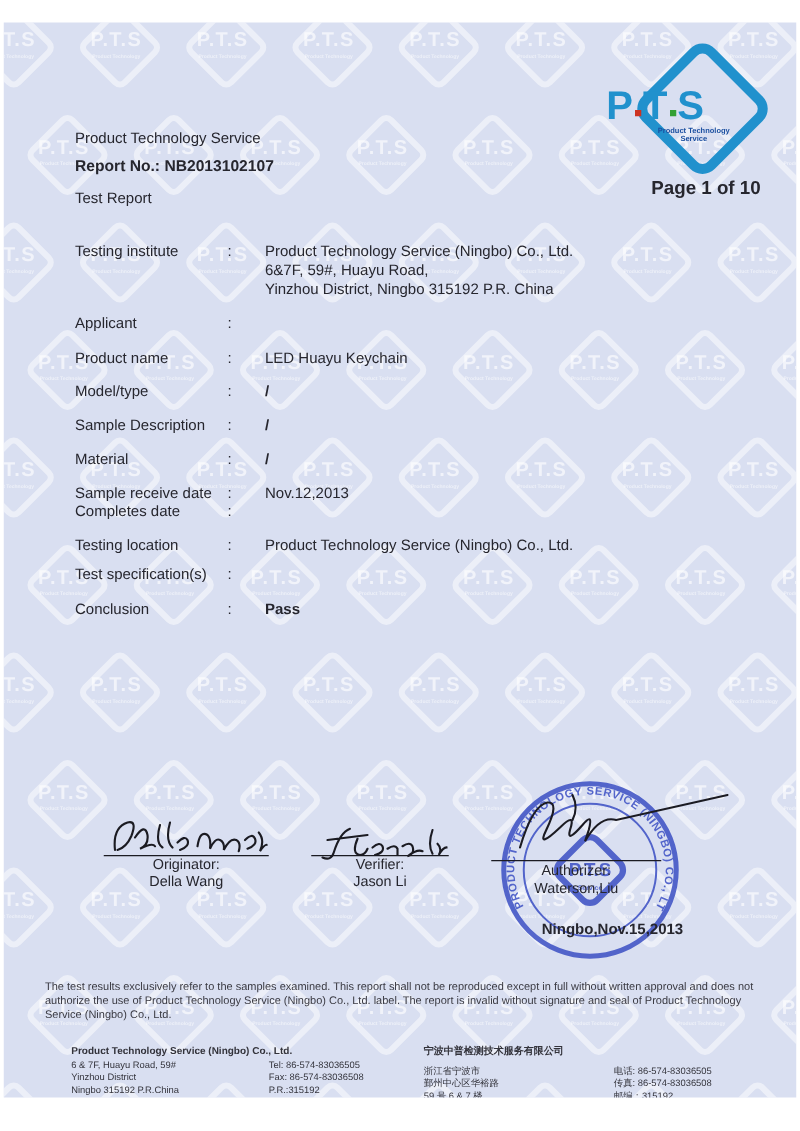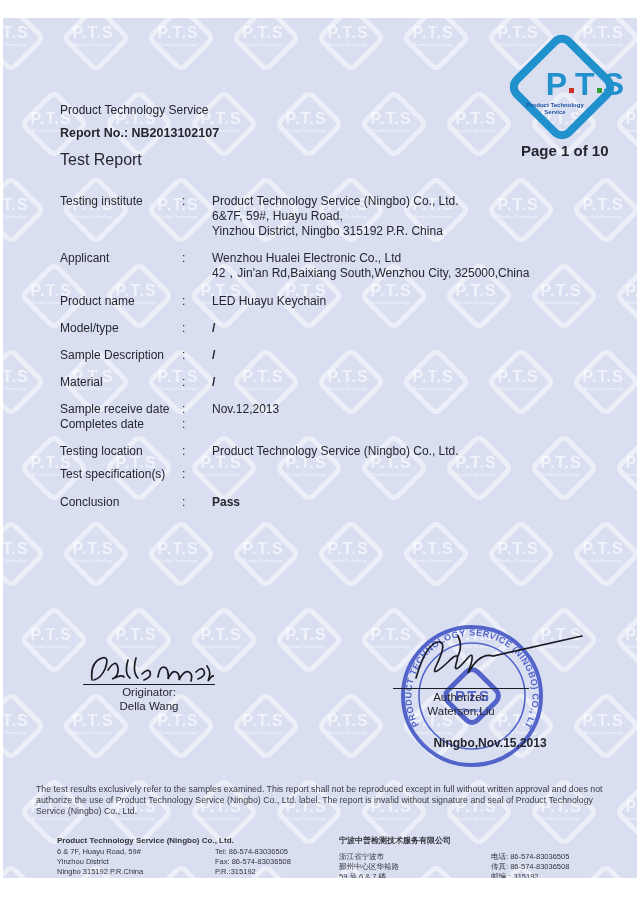--- a/index.html
+++ b/index.html
@@ -11,25 +11,25 @@
   .wm-tile{position:absolute;width:70px;height:70px;}
   .wm-diamond{position:absolute;left:13px;top:13px;width:40px;height:40px;border:5px solid rgba(255,255,255,0.5);
               border-radius:8px;transform:rotate(45deg);}
   .wm-text{position:absolute;left:0;top:24px;width:70px;text-align:center;font-weight:bold;font-size:16px;
            color:rgba(255,255,255,0.62);letter-spacing:1px;}
   .wm-sub{position:absolute;left:0;top:42px;width:70px;text-align:center;font-size:4px;font-weight:bold;
           color:rgba(255,255,255,0.55);}
   
   .company-line{position:absolute;left:57px;top:85px;font-size:12px;}
   .report-no{position:absolute;left:57px;top:108px;font-size:12.5px;font-weight:bold;}
-  .test-report{position:absolute;left:57px;top:133px;font-size:16px;}
+  .test-report{position:absolute;left:57px;top:133px;font-size:12px;}
   .logo{position:absolute;left:482px;top:28px;width:140px;height:110px;}
   .logo-diamond{position:absolute;left:36px;top:0px;width:66px;height:66px;border:8px solid #2191cd;
                 border-radius:14px;transform:rotate(45deg);}
-  .logo-word{position:absolute;left:0;top:22px;width:140px;text-align:right;font-weight:bold;
+  .logo-word{position:absolute;left:0;top:22px;width:140px;text-align:left;font-weight:bold;
              font-size:32px;color:#2191cd;letter-spacing:1px;line-height:32px;}
   .logo-dot{display:inline-block;width:5px;height:5px;margin:0 1px 2px 1px;}
   .dot-red{background:#cc3322;}
   .dot-green{background:#33a033;}
   .logo-sub{position:absolute;left:0;top:56px;width:140px;text-align:center;font-size:6px;font-weight:bold;
             color:#1b4fa0;line-height:7px;}
   .page-indicator{position:absolute;left:518px;top:124px;font-size:15px;font-weight:bold;}
   
   .fields{position:absolute;left:57px;top:176px;width:540px;}
   .frow{display:flex;font-size:12px;line-height:15px;}
@@ -517,24 +517,20 @@
       <div class="fcolon">:</div>
       <div class="fvalue">
         <div>Product Technology Service (Ningbo) Co., Ltd.</div>
         <div>6&amp;7F, 59#, Huayu Road,</div>
         <div>Yinzhou District, Ningbo 315192  P.R. China</div>
       </div>
     </div>
     <div class="frow r2">
       <div class="flabel">Applicant</div>
       <div class="fcolon">:</div>
-      <div class="fvalue">
-        <div>Wenzhou Hualei Electronic Co., Ltd</div>
-        <div>42，Jin'an Rd,Baixiang South,Wenzhou City, 325000,China</div>
-      </div>
     </div>
     <div class="frow r3">
       <div class="flabel">Product name</div>
       <div class="fcolon">:</div>
       <div class="fvalue">LED Huayu Keychain</div>
     </div>
     <div class="frow r4">
       <div class="flabel">Model/type</div>
       <div class="fcolon">:</div>
       <div class="fvalue">/</div>
@@ -576,20 +572,28 @@
 
   <div class="sig sig1">
     <svg class="sig-script" width="130" height="38" viewBox="0 0 130 38">
       <path d="M8 30 Q6 12 18 8 Q26 6 21 19 Q17 28 10 30 M24 20 Q32 8 34 18 Q35 26 28 29 Q38 24 40 27 M44 10 Q40 24 46 28 M52 8 Q48 22 54 28 M58 24 Q64 18 66 22 Q68 27 60 30 M74 27 Q76 14 82 18 Q85 21 84 29 Q88 20 92 22 Q96 24 95 30 Q100 20 105 22 Q109 24 107 31 M112 22 Q118 16 120 21 Q122 26 114 29 M123 16 Q128 22 124 31 Q128 25 130 26" fill="none" stroke="#1b1b22" stroke-width="1.7" stroke-linecap="round"></path>
     </svg>
     <div class="sig-line"></div>
     <div>Originator:</div>
     <div>Della Wang</div>
   </div>
 
+  <div class="sig sig2">
+    <svg class="sig-script" width="108" height="30" viewBox="0 0 108 30">
+      <path d="M30 5 Q22 8 17 24 Q15 31 8 28 M12 14 L44 10 M36 13 Q31 25 38 26 Q42 26 44 21 M48 20 Q54 15 56 19 Q58 24 50 26 M60 21 Q66 17 68 21 L68 26 M72 19 Q78 15 80 19 Q82 25 76 27 Q84 21 88 23 M96 6 Q92 18 96 25 M100 17 Q104 21 101 26 Q105 19 108 20" fill="none" stroke="#1b1b22" stroke-width="1.7" stroke-linecap="round"></path>
+    </svg>
+    <div class="sig-line"></div>
+    <div>Verifier:</div>
+    <div>Jason Li</div>
+  </div>
 
   <div class="stamp-wrap">
     <svg width="148" height="148" viewBox="0 0 148 148" opacity="0.85">
       <circle cx="74" cy="74" r="69" fill="none" stroke="#3b4fc4" stroke-width="4"></circle>
       <circle cx="74" cy="74" r="53" fill="none" stroke="#3b4fc4" stroke-width="1.6"></circle>
       <path id="stampArc" d="M 22 105 A 60.5 60.5 0 1 1 126 105" fill="none"></path>
       <text font-size="9" font-weight="bold" fill="#3b4fc4" letter-spacing="0.5">
         <textPath href="#stampArc" startOffset="2">PRODUCT TECHNOLOGY SERVICE (NINGBO) CO., LTD</textPath>
       </text>
       <rect x="53" y="53" width="42" height="42" rx="8" fill="none" stroke="#3b4fc4" stroke-width="5" transform="rotate(45 74 74)"></rect>

